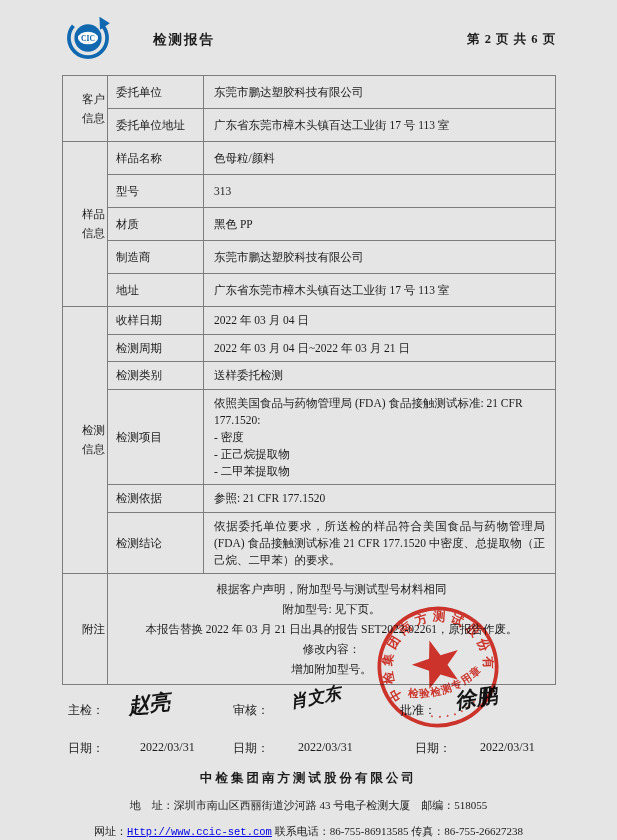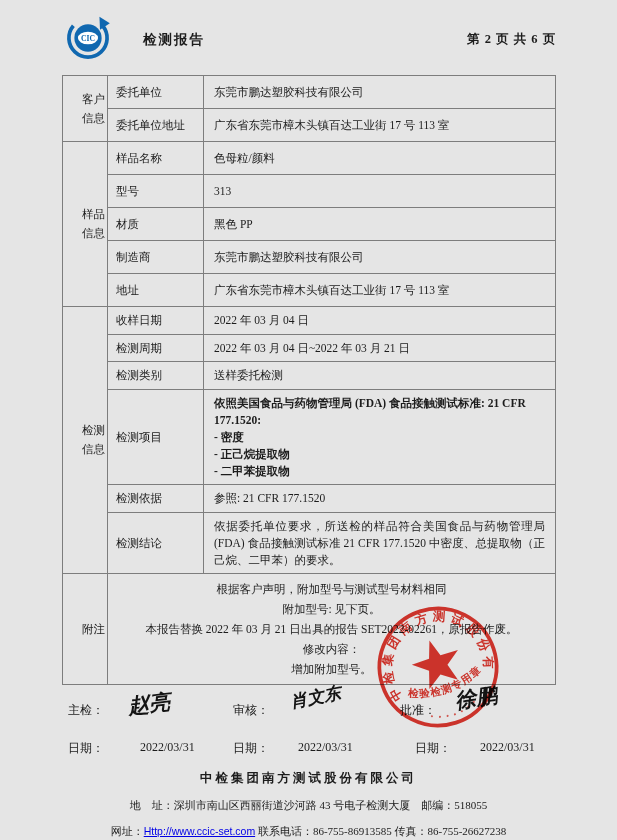--- a/index.html
+++ b/index.html
@@ -3,31 +3,31 @@
 <meta charset="utf-8">
 <style>
   * { margin:0; padding:0; box-sizing:border-box; }
   html,body { background:#ffffff; }
   body { font-family:"Liberation Serif","DejaVu Serif",serif; color:#1c1c1c; }
   .page { position:relative; width:617px; height:840px; background:#e5e5e5; overflow:hidden; }
 
   
   .hdr { position:absolute; top:0; left:0; width:617px; height:75px; }
   .logo { position:absolute; left:64px; top:15px; width:48px; height:46px; }
-  .hdr-title { position:absolute; left:143px; top:31px; font-size:13.5px; font-weight:bold; letter-spacing:2px; }
+  .hdr-title { position:absolute; left:153px; top:31px; font-size:13.5px; font-weight:bold; letter-spacing:2px; }
   .hdr-no { position:absolute; left:233px; top:31px; font-size:12.5px; font-weight:bold; }
   .hdr-page { position:absolute; left:467px; top:31px; font-size:12.5px; font-weight:bold; letter-spacing:1px; }
 
   
   table.rpt { position:absolute; left:62px; top:75px; width:494px; border-collapse:collapse; table-layout:fixed; }
   table.rpt td { border:1px solid #7d7d7d; font-size:11.5px; vertical-align:middle; }
   td.sec-lbl { text-align:right; line-height:19px; white-space:pre-line; width:45px; padding:4px 2px; }
   td.fld { width:96px; padding:8px 8px; }
   td.val { padding:8px 10px; text-align:justify; line-height:17px; }
-  td.ml { white-space:pre-line;font-weight:bold; }
+  td.ml { white-space:pre-line; }
   tr.slim td { padding-top:5px; padding-bottom:4.5px; }
   tr.std td.fld, tr.std td.val { padding-top:7.5px; padding-bottom:7.5px; }
   td.note-val { padding:5px 10px; line-height:20px; white-space:pre-line; text-align:center; }
 
   
   .sig-row { position:absolute; top:688px; left:0; width:489px; height:40px; font-size:12px; }
   .sig-lbl { position:absolute; top:14px; font-weight:normal; }
   .sig-name { position:absolute; font-size:21px; font-weight:bold; font-style:italic;
               font-family:"DejaVu Sans",sans-serif; color:#141414; white-space:nowrap; }
   .date-row { position:absolute; top:740px; left:0; width:617px; font-size:12px; }
@@ -35,21 +35,21 @@
   .date-val { position:absolute; }
 
   
   .stamp { position:absolute; left:363px; top:588px; width:150px; height:158px;
            mix-blend-mode:multiply; opacity:0.92; pointer-events:none; }
 
   
   .ftr { position:absolute; left:0; top:770px; width:617px; text-align:center; }
   .ftr-company { font-size:12.5px; font-weight:bold; letter-spacing:3px; }
   .ftr-line { font-size:11px; margin-top:11px;text-align:center; }
-  .ftr-link { color:#0000e6; text-decoration:underline; font-family:Liberation Sans, sans-serif; font-size:10.5px; }
+  .ftr-link { color:#0000e6; text-decoration:underline; font-family:Liberation Mono, monospace; font-size:10.5px; }
 </style>
 </head>
 <body>
 
 <div class="page">
 
   <div class="hdr">
     <svg class="logo" viewBox="0 0 44 42">
       <path d="M 8.6 9.8 A 17.5 17.5 0 1 0 35.4 9.8" fill="none" stroke="#1068b0" stroke-width="3.4"></path>
       <polygon points="32.5,1.5 42,7.5 33,13.5" fill="#1068b0"></polygon>

